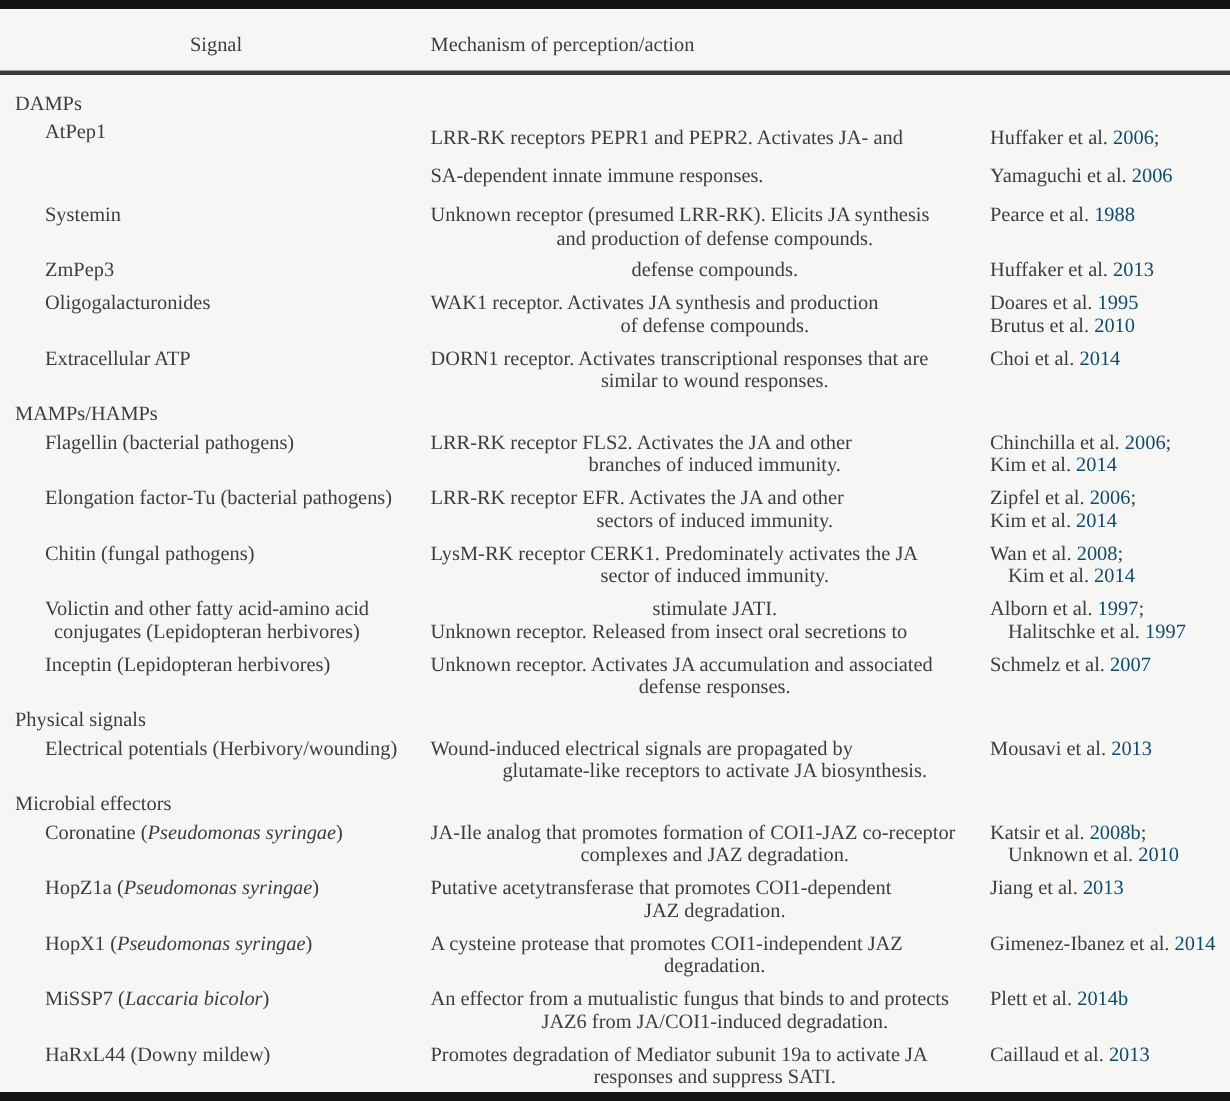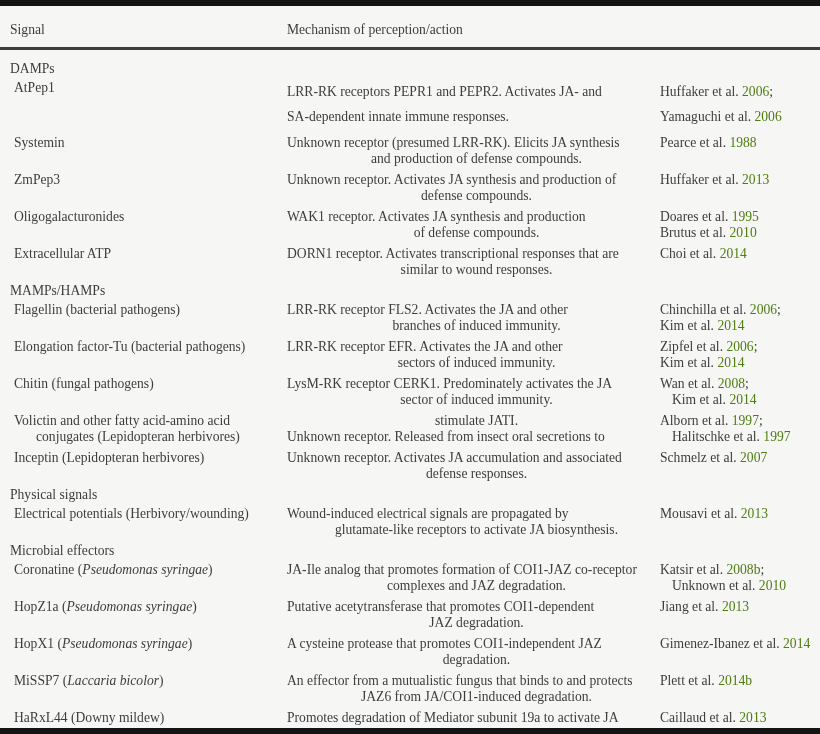--- a/index.html
+++ b/index.html
@@ -8,36 +8,36 @@
     background:#f6f6f5;
     font-family:"Liberation Serif","DejaVu Serif",serif;
     color:#3d3d3d;
   }
   .page{width:820px;height:734px;display:flex;flex-direction:column;box-sizing:border-box;}
   .rule-heavy{height:6px;background:#141414;flex:0 0 auto;}
   .rule-header{height:3px;background:#3c3c3c;flex:0 0 auto;}
   .hdr-row{display:grid;grid-template-columns:278px 374px 1fr;align-items:end;
     padding:16px 0 9px 0;flex:0 0 auto;}
   .hdr-cell{font-size:13.6px;line-height:16px;}
-  .hdr-c1{padding-left:10px;}
+  .hdr-c1{padding-left:10px;text-align:center;}
   .hdr-c2{padding-left:9px;}
   .hdr-c3{padding-left:8px;}
   .tbody{flex:1 1 auto;padding-top:10px;overflow:hidden;font-family:Liberation Serif, serif;}
   .cat{font-size:13.6px;line-height:16px;padding-left:10px;margin:1px 0 3px 0;}
   .row{display:grid;grid-template-columns:278px 374px 1fr;margin-bottom:6px;}
   .c1{padding-left:10px;}
   .c2{padding-left:9px;}
   .c3{padding-left:8px;}
   .sig-line,.mech-line,.ref-line{font-size:13.6px;line-height:15.5px;}
-  .sig-line{margin-left:4px;}
+  .sig-line{margin-left:20px;}
   .sig-line.wrap{margin-left:26px;}
   .mech-line.ind{margin-left:14px;text-align:center;}
   .ref-line.ind{margin-left:12px;}
   .row.spread .mech-line,.row.spread .ref-line{line-height:24.5px;}
-  .yr{color:#4d7c0f;text-align:center;}
+  .yr{color:#0c4a6e;text-align:center;}
   .it{font-style:italic;}
 </style>
 </head>
 <body>
 
 <div class="page">
   <div class="rule-heavy"></div>
 
   <div class="hdr-row">
     <div class="hdr-cell hdr-c1">Signal</div>
@@ -71,21 +71,20 @@
         </div>
         <div class="c3">
           <div class="ref-line"><span>Pearce et al. </span><span class="yr">1988</span></div>
         </div>
       </div>
       <div class="row">
         <div class="c1">
           <div class="sig-line"><span>ZmPep3</span></div>
         </div>
         <div class="c2">
-          <div class="mech-line">Unknown receptor. Activates JA synthesis and production of</div>
           <div class="mech-line ind">defense compounds.</div>
         </div>
         <div class="c3">
           <div class="ref-line"><span>Huffaker et al. </span><span class="yr">2013</span></div>
         </div>
       </div>
       <div class="row">
         <div class="c1">
           <div class="sig-line"><span>Oligogalacturonides</span></div>
         </div>

